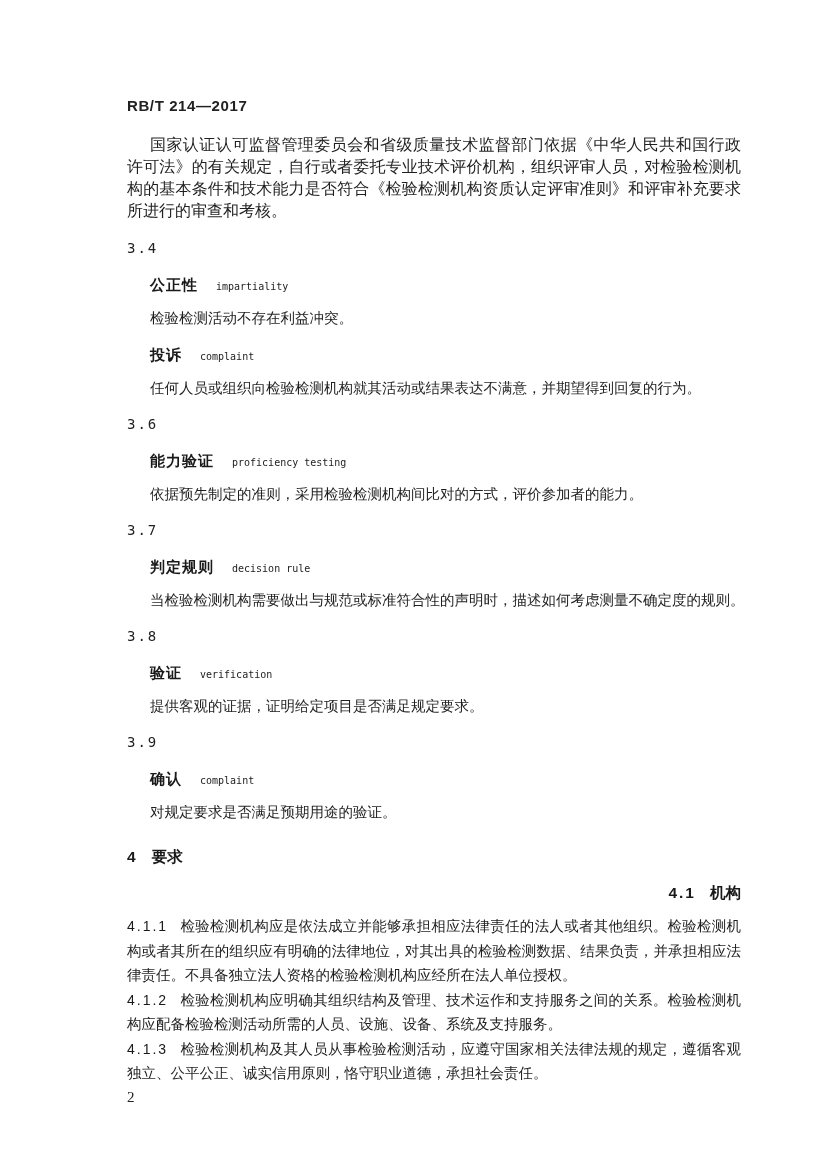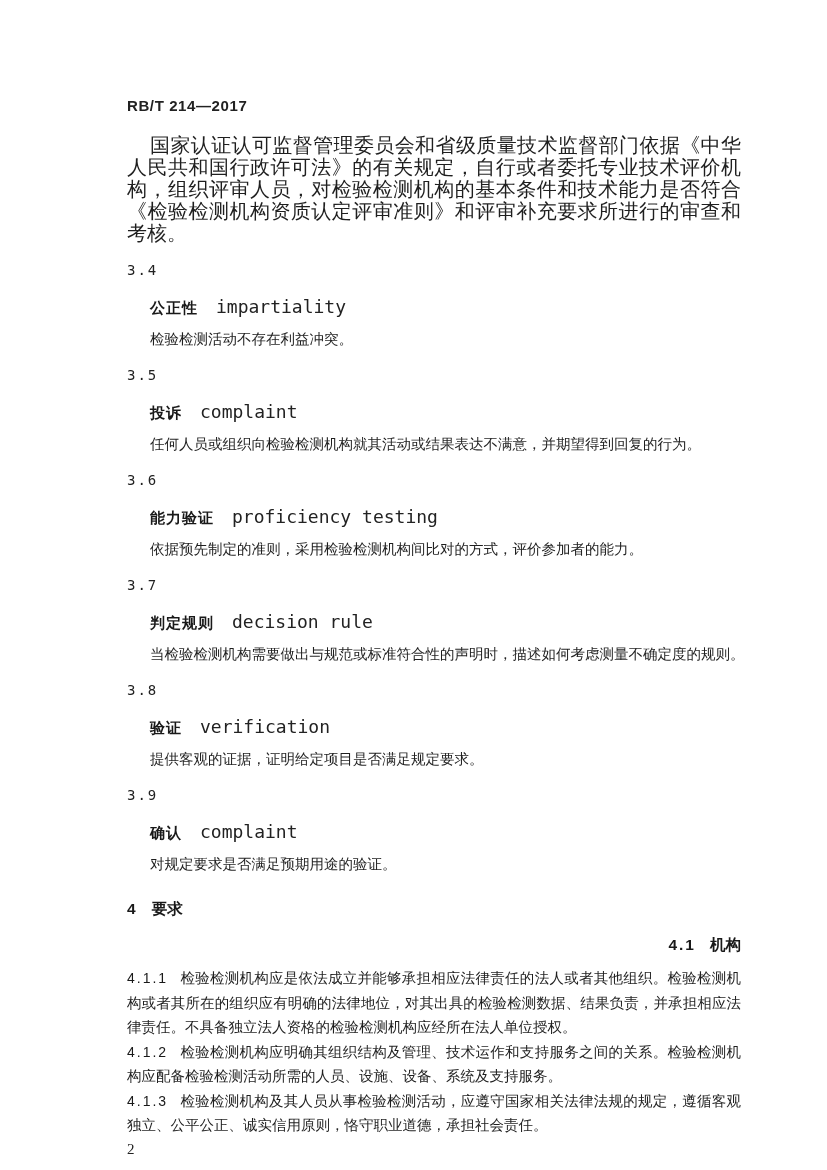--- a/index.html
+++ b/index.html
@@ -30,21 +30,21 @@
     font-weight: 700;
     font-size: 15px;
     line-height: 16px;
     letter-spacing: 0.6px;
     color: #222;
   }
 
   
   .intro {
     margin: 20px 0 0 0;
-    font-size: 20px;
+    font-size: 16px;
     line-height: 22px;
     text-align: justify;
     text-indent: 23px;
   }
 
   
   .term-num {
     margin-top: 16px;
     font-family: "DejaVu Sans Mono", "Liberation Mono", monospace;
     font-size: 14px;
@@ -60,21 +60,21 @@
   .term-head .zh {
     font-family: "Liberation Sans", "DejaVu Sans", sans-serif;
     font-weight: 700;
     font-size: 15px;
     letter-spacing: 1px;
     color: #191919;
     text-align: center;
   }
   .term-head .en {
     font-family: "DejaVu Sans Mono", "Liberation Mono", monospace;
-    font-size: 18px;
+    font-size: 10px;
     margin-left: 14px;
     color: #222;
   }
   .term-def {
     margin: 11px 0 0 0;
     padding-left: 23px;
     font-size: 14.5px;
     line-height: 20px;
     white-space: nowrap;
   }
@@ -142,21 +142,20 @@
     <section>
       <div class="term-num">3.4</div>
       <div class="term-head">
         <span class="zh">公正性</span>
         <span class="en">impartiality</span>
       </div>
       <p class="term-def">检验检测活动不存在利益冲突。</p>
     </section>
 
     <section>
-      <div class="term-num">3.5</div>
       <div class="term-head">
         <span class="zh">投诉</span>
         <span class="en">complaint</span>
       </div>
       <p class="term-def">任何人员或组织向检验检测机构就其活动或结果表达不满意，并期望得到回复的行为。</p>
     </section>
 
     <section>
       <div class="term-num">3.6</div>
       <div class="term-head">

